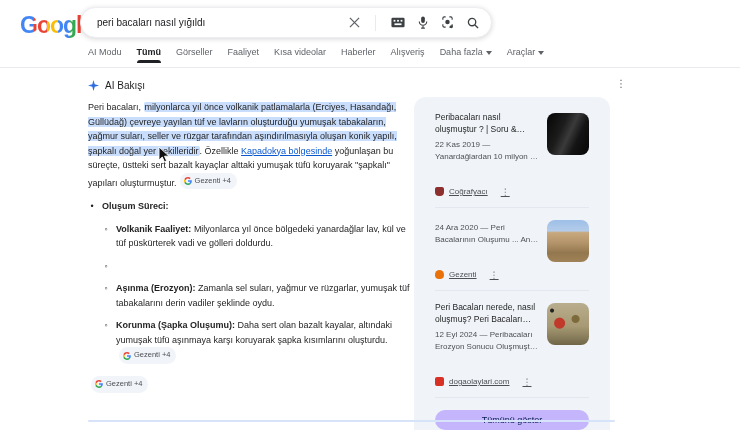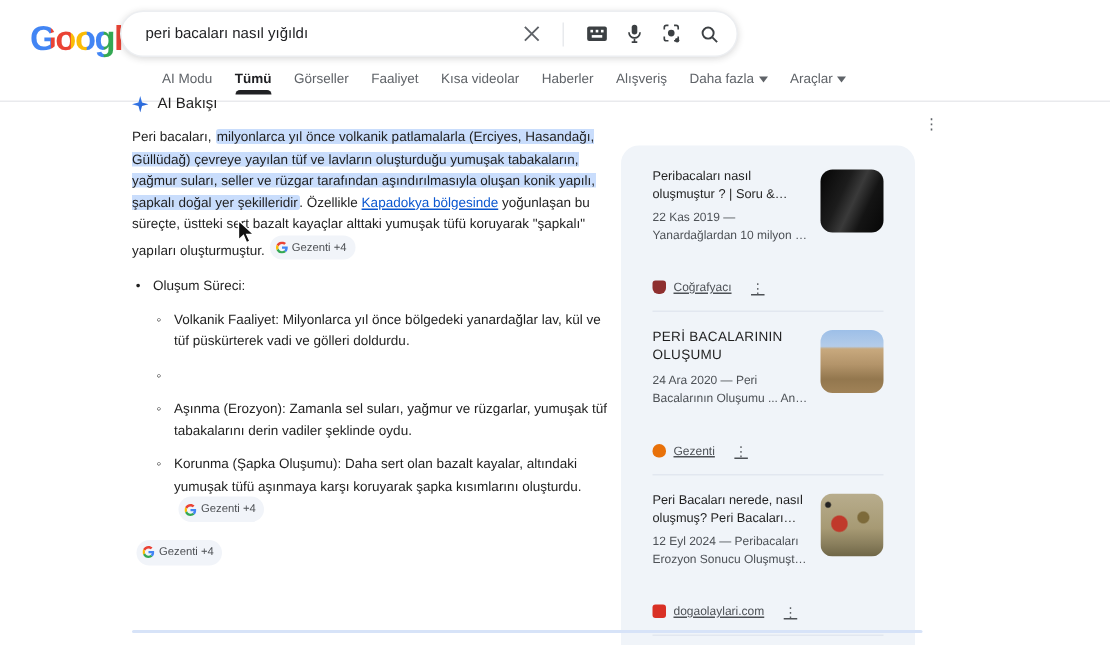--- a/index.html
+++ b/index.html
@@ -14,47 +14,47 @@
     -webkit-background-clip:text; background-clip:text; color:transparent; cursor:pointer; }
   .searchbox { position:absolute; left:80px; top:7px; width:412px; height:31px;
     background:#fff; border:1px solid #eceef1; border-radius:16px;
     box-shadow:0 1px 5px rgba(32,33,36,.18); display:flex; align-items:center; padding:0 12px 0 16px; }
   .searchbox .query { flex:1; font-size:10px; color:#202124; white-space:nowrap; overflow:hidden; }
   .sb-icons { display:flex; align-items:center; gap:13px; }
   .sb-icons svg { display:block; cursor:pointer; }
   .sb-sep { width:1px; height:16px; background:#e8eaed; margin:0 2px; }
 
   .tabs { position:absolute; left:88px; top:47px; display:flex; gap:15px; align-items:center;
-    font-size:9px; color:#5f6368;margin-left:20px; }
+    font-size:9px; color:#5f6368; }
   .tab { display:flex; align-items:center; gap:3px; cursor:pointer; padding-bottom:6px; position:relative; }
   .tab.selected { color:#202124; font-weight:bold; }
   .tab.selected::after { content:""; position:absolute; left:0; right:0; bottom:0; height:3px;
     background:#202124; border-radius:3px 3px 0 0; }
   .chev { width:0; height:0; border-left:3px solid transparent; border-right:3px solid transparent;
     border-top:4px solid #5f6368; margin-top:1px; }
   .tabs-divider { position:absolute; left:0; top:67px; width:740px; height:1px; background:#e9eaed; }
 
   
-  .left-col { position:absolute; left:88px; top:64px; width:322px; }
+  .left-col { position:absolute; left:88px; top:80px; width:322px; }
   .ai-label { display:flex; align-items:center; gap:6px; font-size:10px; font-weight:500;
     color:#1f1f1f; margin-bottom:9px; }
   .body-text { font-size:9px; line-height:14.5px; color:#1f1f1f; }
   .hl { background:#c9ddfc; border-radius:2px; padding:0 1px; }
   a.inline-link { color:#0b57d0; font-weight:500; text-decoration:underline; cursor:pointer; }
 
   .chip { display:inline-flex; align-items:center; gap:3px; background:#f1f4f9; border-radius:999px;
     padding:1px 6px 1px 4px; font-size:7.5px; color:#4c4f53; vertical-align:1px; margin-left:3px;
     cursor:pointer; white-space:nowrap; }
   .chip svg { display:block; }
 
   .list-block { margin-top:9px; }
   .li-row { display:flex; gap:6px; margin-top:8px; }
   .li-row .marker { width:8px; flex:0 0 auto; text-align:center; font-size:9px; line-height:14.5px; }
   .sub { margin-left:14px; }
-  .term { font-weight:normal; }
+  .term { font-weight:bold; }
   .outro { margin-top:11px; }
 
   .overview-menu { position:absolute; left:616px; top:79px; font-size:10px; color:#5f6368;
     cursor:pointer; line-height:10px; }
 
   
   .sidebar { position:absolute; left:414px; top:97px; width:196px; background:#f0f4f9;
     border-radius:12px; padding:4px 21px 12px; }
   .card { display:flex; gap:8px; align-items:flex-start; padding:10px 0; border-bottom:1px solid #e2e7f0; cursor:pointer; }
   .card:last-of-type { border-bottom:none; }
@@ -234,21 +234,20 @@
         <span class="favicon f1"></span>
         <span>Coğrafyacı</span>
         <span class="kebab">⋮</span>
       </div>
     </div>
     <div class="thumb t1"></div>
   </div>
 
   <div class="card">
     <div class="card-main">
-      <div class="card-title caps">PERİ BACALARININ OLUŞUMU</div>
       <div class="card-snippet">24 Ara 2020 — Peri Bacalarının Oluşumu ... Ana volkanlardan püsküren maddelerle şekillenen...</div>
       <div class="card-source">
         <span class="favicon f2"></span>
         <span>Gezenti</span>
         <span class="kebab">⋮</span>
       </div>
     </div>
     <div class="thumb t2"></div>
   </div>
 

